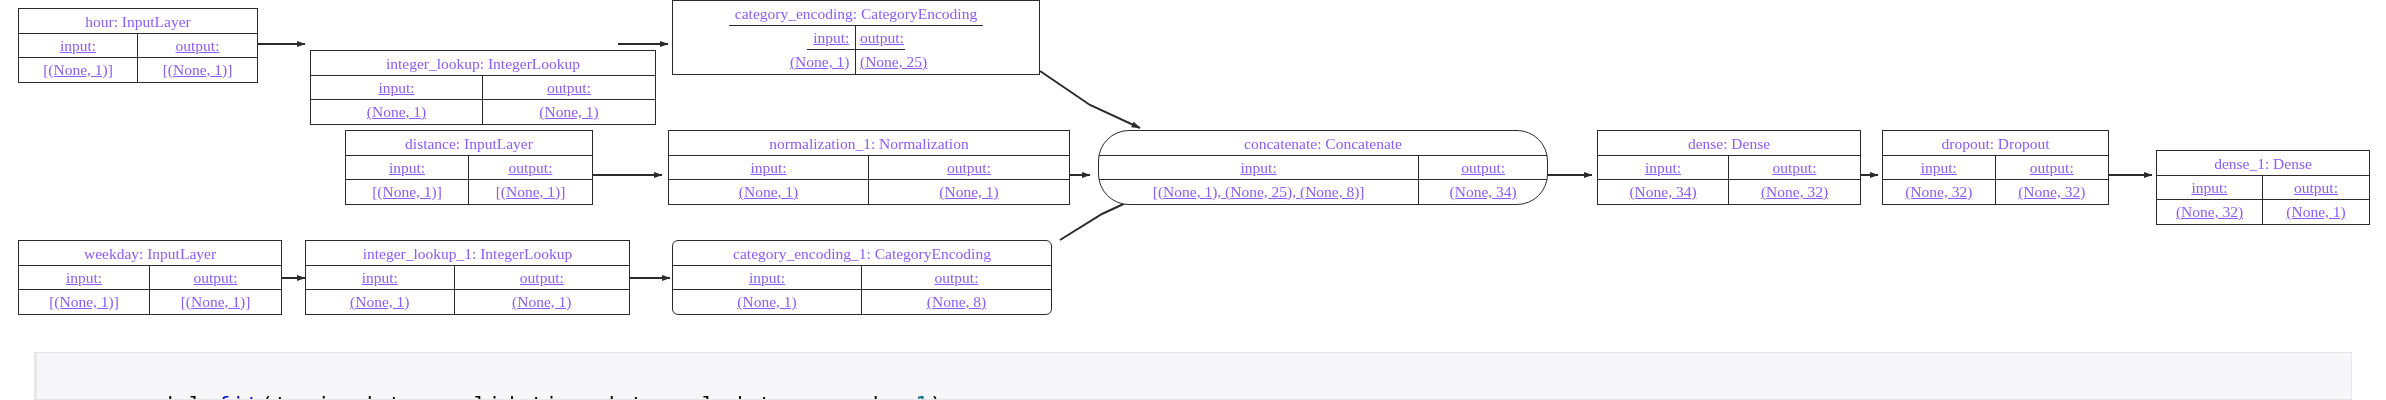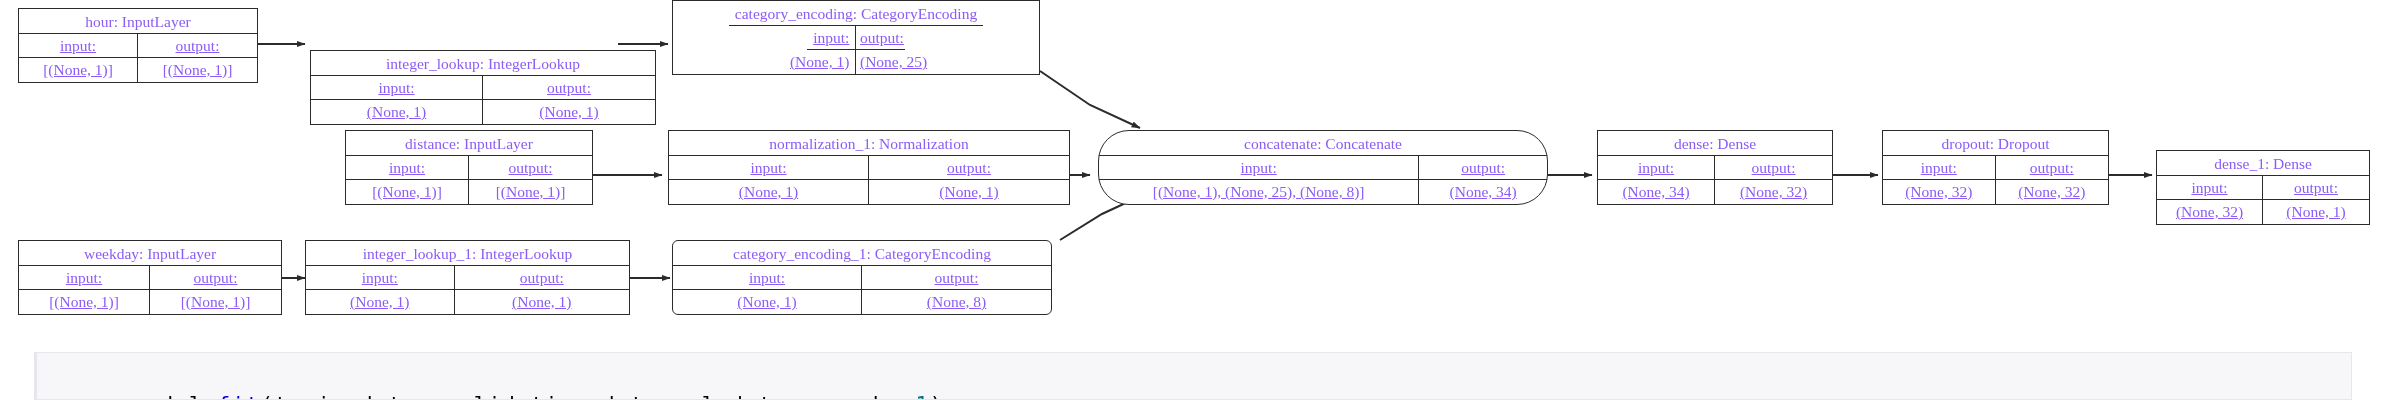--- a/index.html
+++ b/index.html
@@ -242,21 +242,21 @@
     <div class="node-row labels">
       <div class="node-cell left">input:</div>
       <div class="node-cell right">output:</div>
     </div>
     <div class="node-row">
       <div class="node-cell left">[(None, 1), (None, 25), (None, 8)]</div>
       <div class="node-cell right">(None, 34)</div>
     </div>
   </div>
 
-  <div class="node split-50" style="left:1597px; top:130px; width:236px;">
+  <div class="node split-50" style="left:1597px; top:130px; width:264px;">
     <div class="node-title">dense: Dense</div>
     <div class="node-row labels">
       <div class="node-cell left">input:</div>
       <div class="node-cell right">output:</div>
     </div>
     <div class="node-row">
       <div class="node-cell left">(None, 34)</div>
       <div class="node-cell right">(None, 32)</div>
     </div>
   </div>

